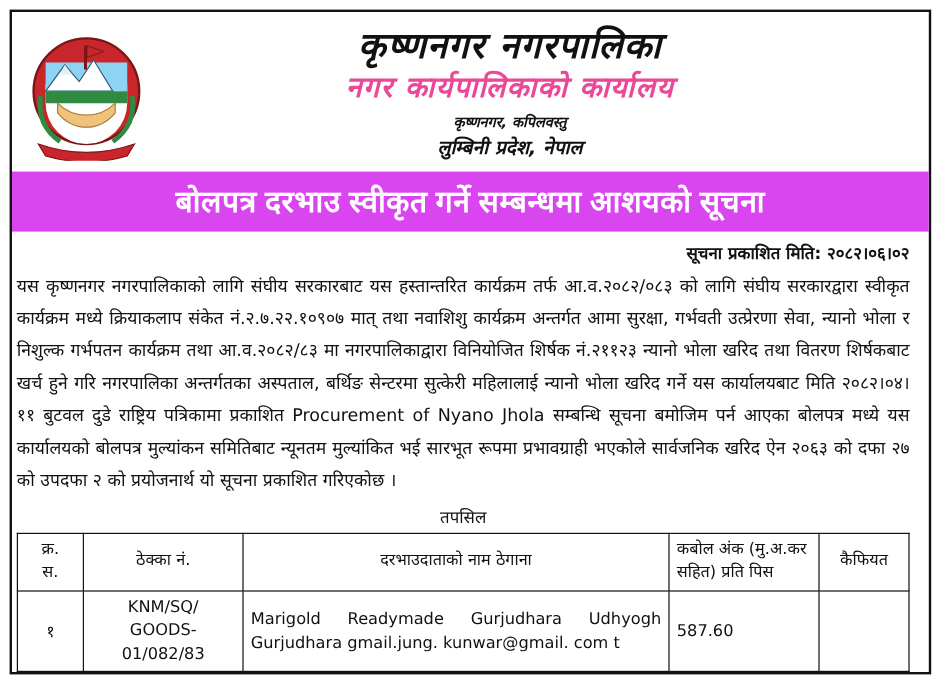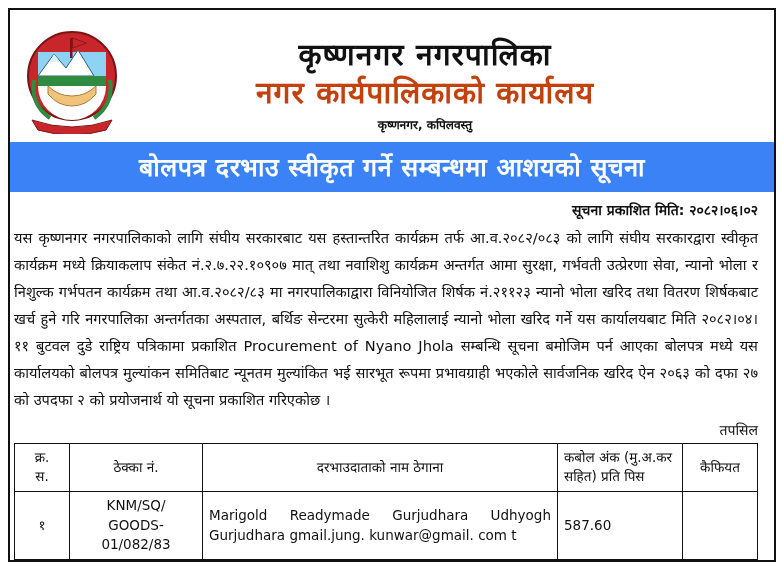--- a/index.html
+++ b/index.html
@@ -33,23 +33,24 @@
     top: 0;
     right: 0;
     bottom: 0;
     padding: 0;
     box-sizing: border-box;
   }
 
   
   .header {
     display: flex;
-    align-items: flex-end;
+    align-items: flex-start;
     padding: 10px 14px 4px 14px;
     box-sizing: border-box;
+    font-style: italic;
   }
   .emblem {
     width: 96px;
     height: 110px;
     flex: 0 0 96px;
     position: relative;
     margin-top: 4px;
   }
   .emblem svg { display: block; }
   .head-text {
@@ -59,51 +60,52 @@
   }
   .org-line1 {
     font-size: 30px;
     font-weight: bold;
     letter-spacing: 1px;
     color: #111;
     line-height: 1.25;
     white-space: nowrap;
   }
   .org-line2 {
-    font-size: 30px;
+    font-size: 24px;
     font-weight: bold;
     letter-spacing: 1px;
-    color: #c2410c;
+    color: #ec4899;
     line-height: 1.3;
     white-space: nowrap;
   }
   .org-line3 {
     font-size: 12px;
     font-weight: bold;
     color: #111;
     line-height: 1.5;
     margin-top: 4px;
   }
   .org-line4 {
     font-size: 16px;
     font-weight: bold;
     color: #111;
     line-height: 1.5;
   }
 
   
   .title-band {
-    background: #3b82f6;
+    background: #d946ef;
     color: #ffffff;
     text-align: center;
     font-size: 25px;
     font-weight: bold;
     letter-spacing: 0.5px;
     padding: 7px 0 9px 0;
     margin-top: 4px;
+    font-family: Liberation Serif, serif;
   }
 
   
   .body-wrap {
     padding: 8px 16px 0 4px;
     box-sizing: border-box;
   }
   .pub-date {
     text-align: right;
     font-size: 14px;
@@ -112,21 +114,21 @@
     margin-bottom: 6px;
   }
   .para {
     font-size: 14.6px;
     line-height: 1.85;
     color: #111;
     text-align: justify;
     text-justify: inter-word;
   }
   .tapasil {
-    text-align: right;
+    text-align: center;
     font-size: 14px;
     color: #111;
     margin: 6px 0 4px 0;
   }
 
   
   table.detail {
     width: 100%;
     border-collapse: collapse;
     table-layout: fixed;
@@ -185,20 +187,21 @@
             <path d="M10 56 q-4 24 16 38" fill="none" stroke="#2e8b40" stroke-width="4"></path>
             <path d="M86 56 q4 24 -16 38" fill="none" stroke="#2e8b40" stroke-width="4"></path>
 
             <path d="M8 96 q40 14 80 0 l-6 10 q-34 10 -68 0 z" fill="#c9262c" stroke="#7d1417" stroke-width="1"></path>
           </svg>
         </div>
         <div class="head-text">
           <div class="org-line1">कृष्णनगर नगरपालिका</div>
           <div class="org-line2">नगर कार्यपालिकाको कार्यालय</div>
           <div class="org-line3">कृष्णनगर, कपिलवस्तु</div>
+          <div class="org-line4">लुम्बिनी प्रदेश, नेपाल</div>
         </div>
       </div>
 
       <div class="title-band">बोलपत्र दरभाउ स्वीकृत गर्ने सम्बन्धमा आशयको सूचना</div>
 
       <div class="body-wrap">
         <div class="pub-date">सूचना प्रकाशित मिति: २०८२।०६।०२</div>
         <div class="para">यस कृष्णनगर नगरपालिकाको लागि संघीय सरकारबाट यस हस्तान्तरित कार्यक्रम तर्फ आ.व.२०८२/०८३ को लागि संघीय सरकारद्वारा स्वीकृत कार्यक्रम मध्ये क्रियाकलाप संकेत नं.२.७.२२.१०९०७ मात् तथा नवाशिशु कार्यक्रम अन्तर्गत आमा सुरक्षा, गर्भवती उत्प्रेरणा सेवा, न्यानो भोला र निशुल्क गर्भपतन कार्यक्रम तथा आ.व.२०८२/८३ मा नगरपालिकाद्वारा विनियोजित शिर्षक नं.२११२३ न्यानो भोला खरिद तथा वितरण शिर्षकबाट खर्च हुने गरि नगरपालिका अन्तर्गतका अस्पताल, बर्थिङ सेन्टरमा सुत्केरी महिलालाई न्यानो भोला खरिद गर्ने यस कार्यालयबाट मिति २०८२।०४।११ बुटवल दुडे राष्ट्रिय पत्रिकामा प्रकाशित Procurement of Nyano Jhola सम्बन्धि सूचना बमोजिम पर्न आएका बोलपत्र मध्ये यस कार्यालयको बोलपत्र मुल्यांकन समितिबाट न्यूनतम मुल्यांकित भई सारभूत रूपमा प्रभावग्राही भएकोले सार्वजनिक खरिद ऐन २०६३ को दफा २७ को उपदफा २ को प्रयोजनार्थ यो सूचना प्रकाशित गरिएकोछ ।</div>
         <div class="tapasil">तपसिल</div>
 

